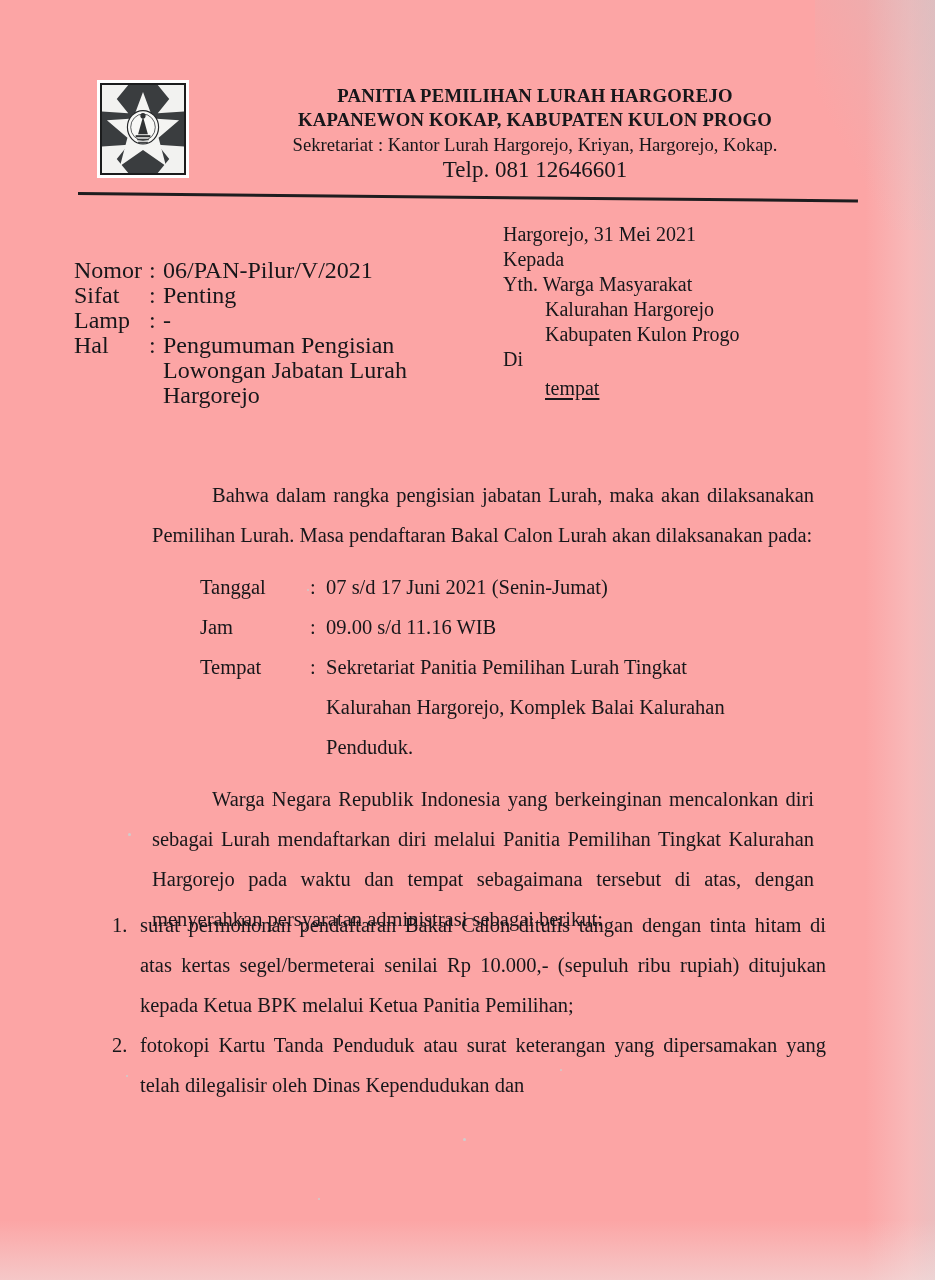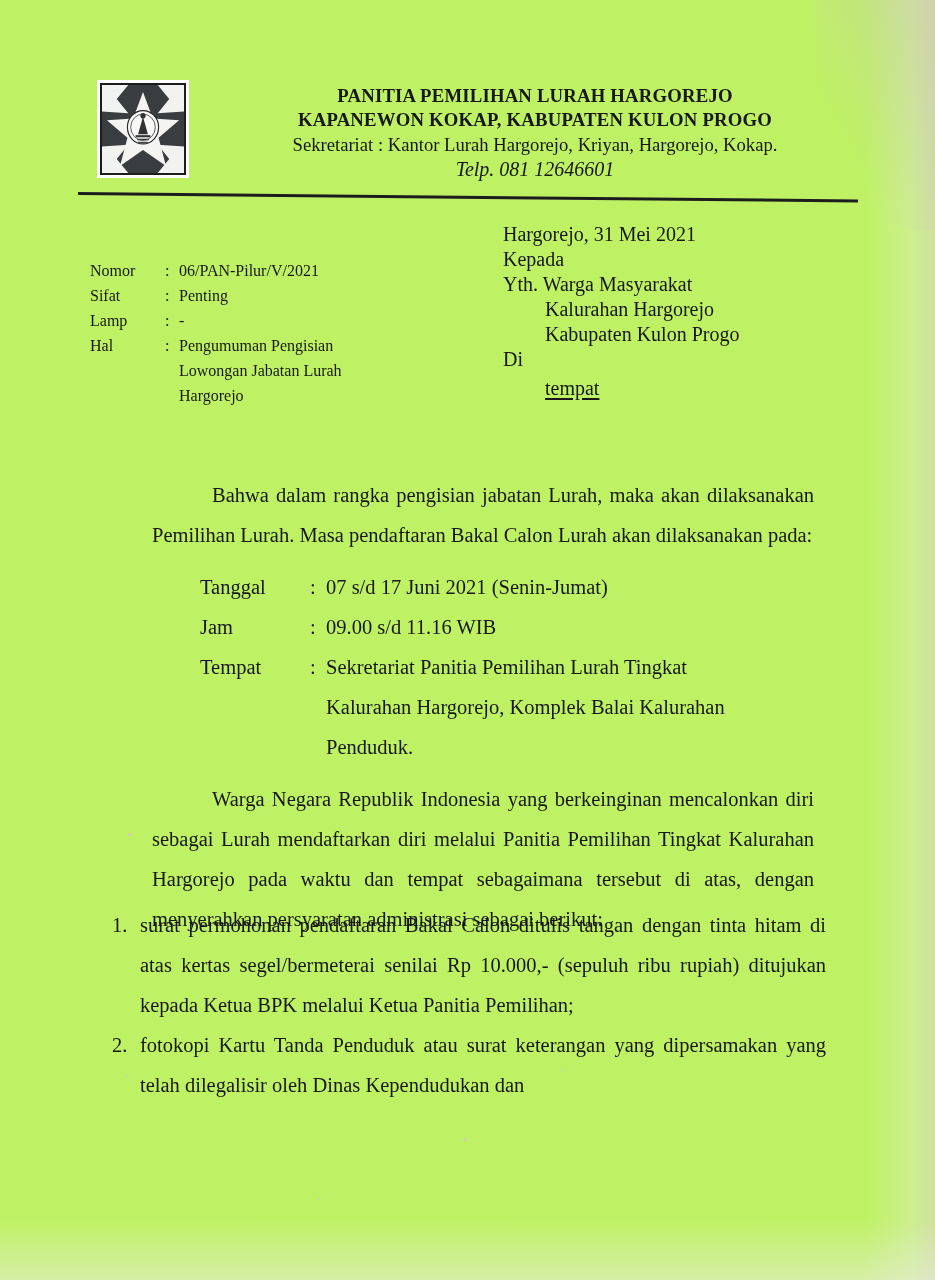--- a/index.html
+++ b/index.html
@@ -11,21 +11,21 @@
   body {
     font-family: "Liberation Serif", "DejaVu Serif", serif;
     color: #17171a;
   }
 
   .page {
     position: relative;
     width: 935px;
     height: 1280px;
     margin: 0 auto;
-    background: #bef264;
+    background: #fca5a5;
     overflow: hidden;
   }
 
   
   .scan-edge-right {
     position: absolute;
     top: 0;
     right: 0;
     width: 70px;
     height: 100%;
@@ -111,44 +111,43 @@
     white-space: nowrap;
   }
   .head-line-3 {
     font-size: 19px;
     line-height: 25px;
     white-space: nowrap;
     transform: scaleX(0.98);
     transform-origin: center;
   }
   .head-line-4 {
-    font-size: 20px;
+    font-size: 23px;
     line-height: 25px;
     white-space: nowrap;
-    font-style: italic;
   }
 
   
   .rule {
     position: absolute;
     left: 78px;
     top: 192px;
     width: 780px;
     height: 3px;
     background: #1d1d1f;
     transform: rotate(0.55deg);
     transform-origin: left center;
   }
 
   
   .ref-block {
     position: absolute;
-    left: 90px;
+    left: 74px;
     top: 258px;
-    font-size: 16px;
+    font-size: 24px;
     line-height: 25px;
   }
   .ref-row {
     display: flex;
     align-items: flex-start;
   }
   .ref-label {
     width: 75px;
     flex: 0 0 75px;
     white-space: nowrap;

